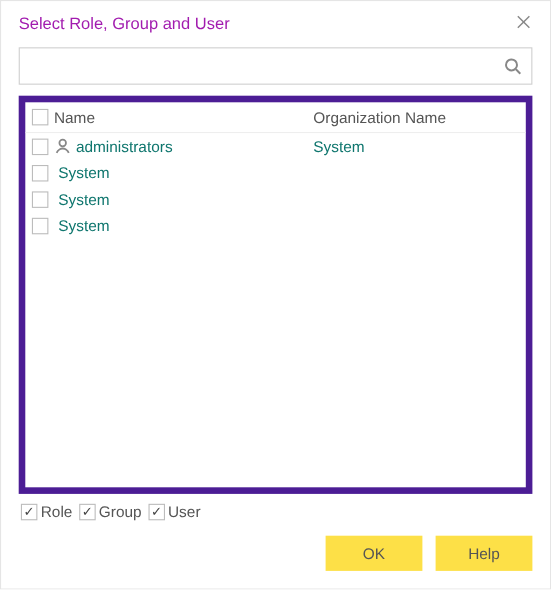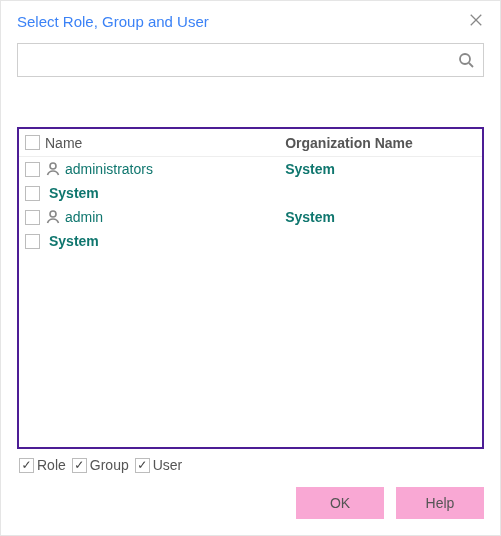--- a/index.html
+++ b/index.html
@@ -17,21 +17,21 @@
     display: flex;
     flex-direction: column;
     background: #fff;
   }
   .titlebar {
     display: flex;
     align-items: center;
     justify-content: space-between;
     padding: 10px 14px 10px 16px;
   }
-  .titlebar-title { color: #3b82f6; font-size: 15px; }
+  .titlebar-title { color: #a21caf; font-size: 15px; }
   .close-btn {
     width: 20px; height: 20px;
     display: flex; align-items: center; justify-content: center;
     color: #888; cursor: pointer;
   }
   .close-btn svg { width: 14px; height: 14px; stroke: #888; stroke-width: 1.5; }
   .body {
     flex: 1;
     padding: 0 16px 0 16px;
     display: flex;
@@ -50,36 +50,35 @@
     border: none;
     outline: none;
     height: 100%;
     font-size: 14px;
     color: #555;
     background: transparent;
   }
   .search-icon { width: 18px; height: 18px; color: #888; display:flex; align-items:center; justify-content:center;}
   .search-icon svg { width: 16px; height: 16px; stroke: #888; stroke-width: 1.8; fill:none; }
   .list-box {
-    border: 2px solid #4c1d95;
+    border: 6px solid #4c1d95;
     flex: 1;
     overflow: auto;
     min-height: 0;
-    margin-top: 40px;
   }
   .list-header {
     display: flex;
     align-items: center;
     height: 28px;
     border-bottom: 1px solid #eee;
     color: #555;
   }
   .col-chk { width: 26px; display:flex; align-items:center; justify-content:center; }
   .col-name { flex: 1.2; padding-left: 0; }
-  .col-org { flex: 1; padding-left: 4px; font-weight: bold; }
+  .col-org { flex: 1; padding-left: 4px; }
   .list-row {
     display: flex;
     align-items: center;
     height: 24px;
     color: #0f766e;
   }
   .chk {
     width: 15px; height: 15px;
     border: 1px solid #bcbcbc;
     background: #fff;
@@ -105,21 +104,21 @@
   .filter-item { display:flex; align-items:center; gap:3px; margin-right:2px;text-align:right; }
   .footer {
     display:flex;
     justify-content:flex-end;
     gap: 12px;
     padding: 6px 16px 16px 16px;
   }
   .btn {
     min-width: 88px;
     height: 32px;
-    background: #f9a8d4;
+    background: #fde047;
     border: none;
     color: #555;
     font-size: 14px;
     cursor: pointer;
     display:flex; align-items:center; justify-content:center;
   }
 </style>
 </head>
 <body>
 
@@ -176,29 +175,20 @@
           <div class="list-row">
             <div class="col-chk">
               <span class="chk"></span>
             </div>
             <div class="col-org"><span>System</span></div>
           </div>
           <div class="list-row">
             <div class="col-chk">
               <span class="chk"></span>
             </div>
-            <div class="col-name name-cell">
-              <span class="user-icon">
-                <svg viewBox="0 0 16 16">
-                  <circle cx="8" cy="5" r="3"></circle>
-                  <path d="M2.5 14c1-3 4-4 5.5-4s4.5 1 5.5 4"></path>
-                </svg>
-              </span>
-              <span>admin</span>
-            </div>
             <div class="col-org"><span>System</span></div>
           </div>
           <div class="list-row">
             <div class="col-chk">
               <span class="chk"></span>
             </div>
             <div class="col-org"><span>System</span></div>
           </div>
         </div>
     </div>

